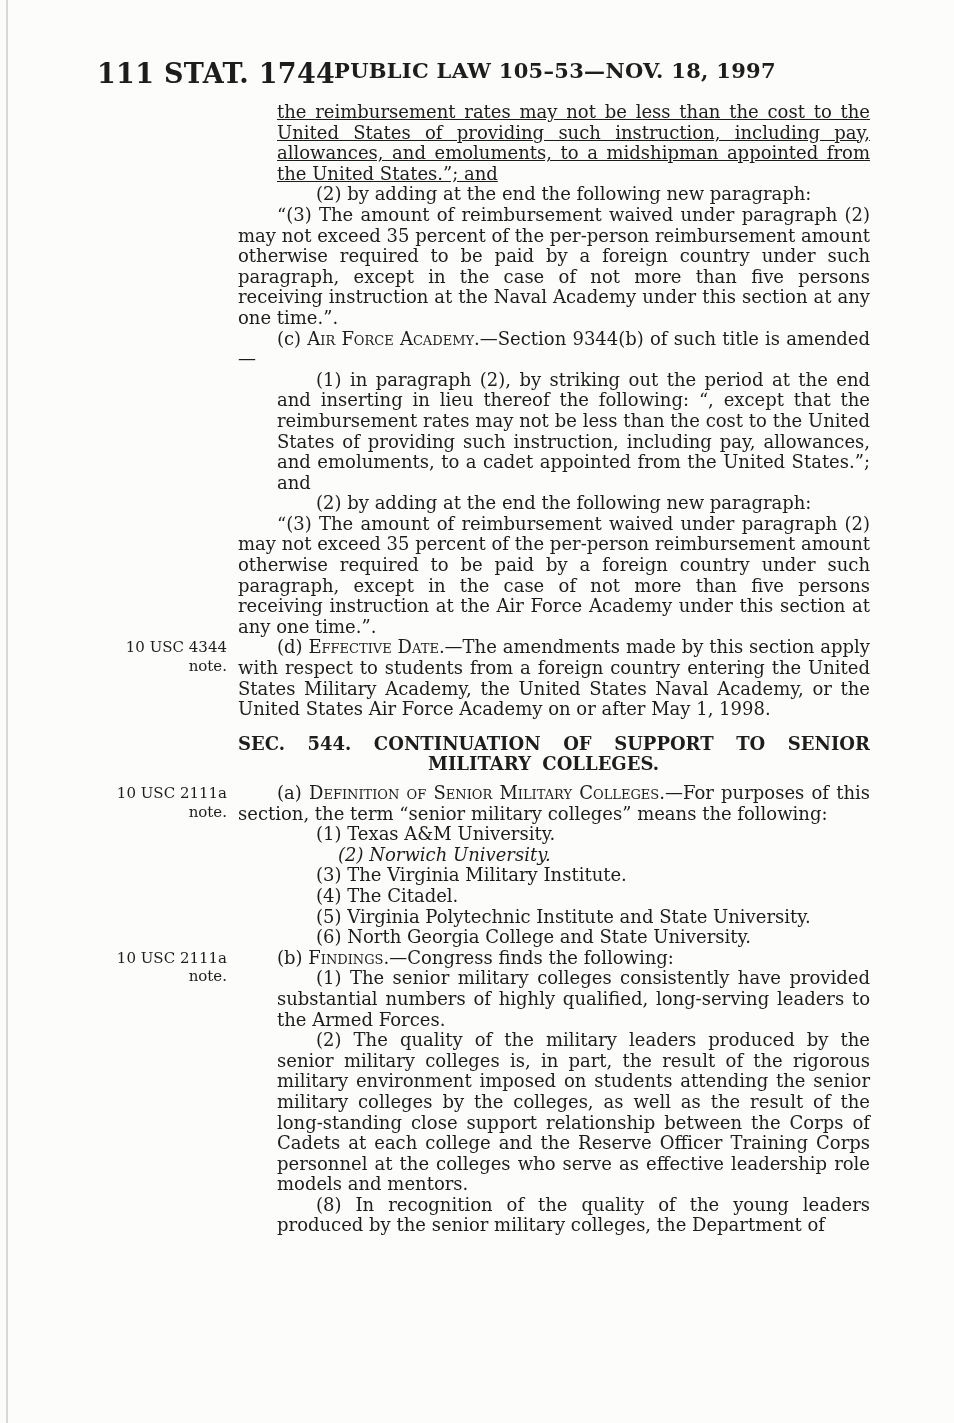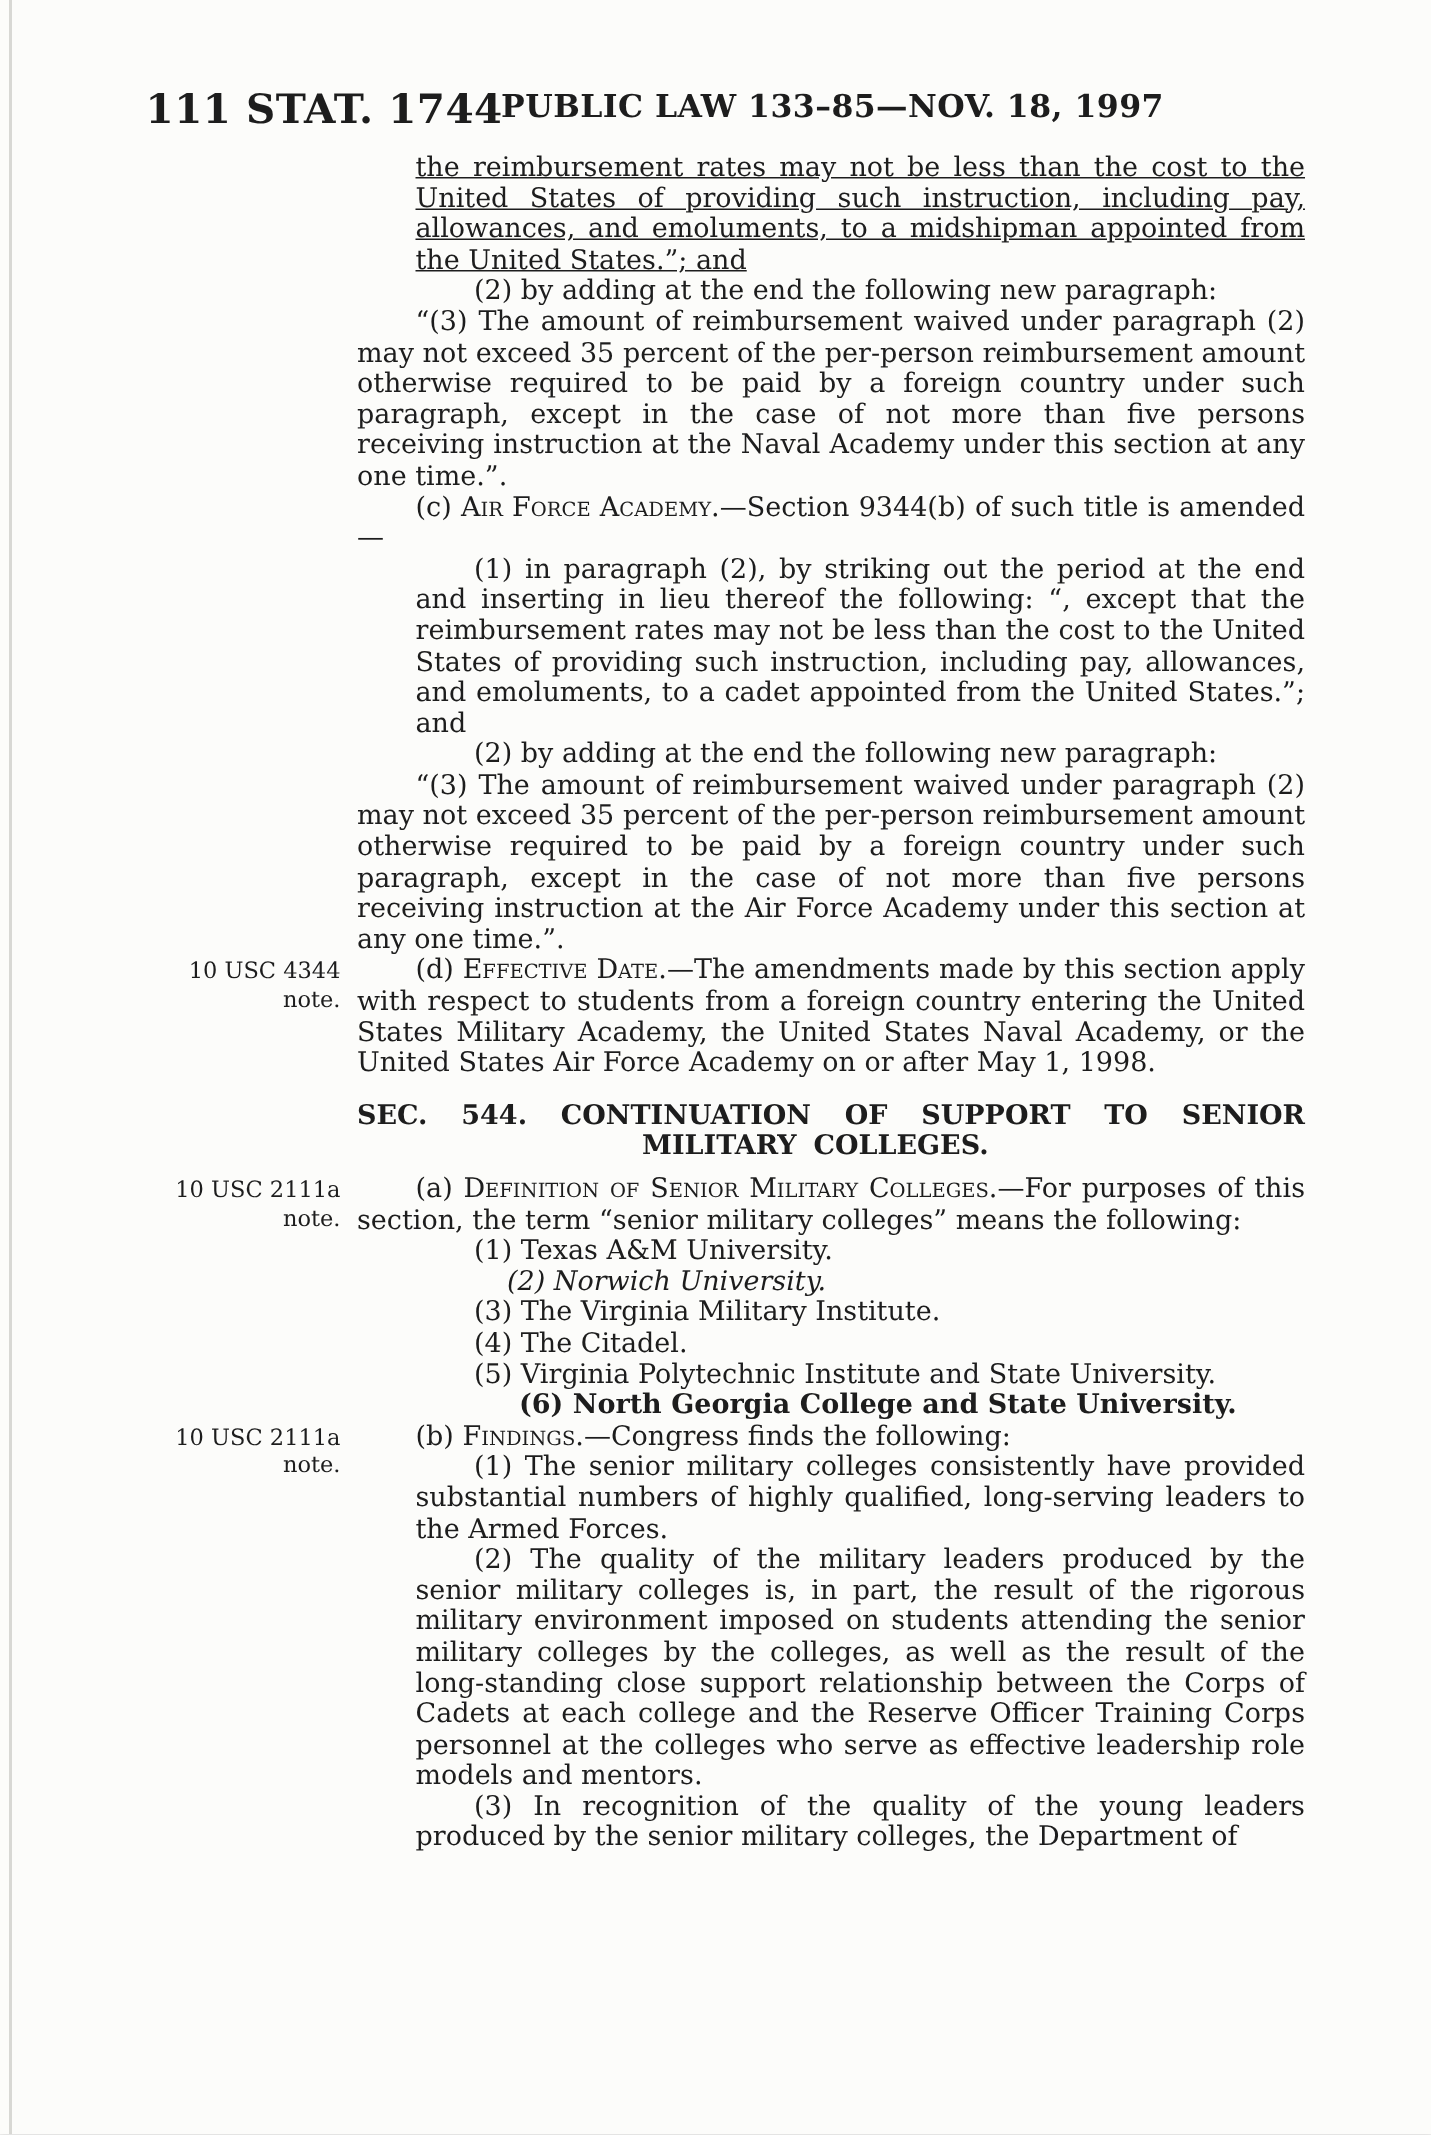--- a/index.html
+++ b/index.html
@@ -46,40 +46,40 @@
     font-weight:normal;
   }
 </style>
 </head>
 <body>
 
 <div class="page">
   <div class="scan-edge"></div>
   <div class="header">
     <div class="stat">111 STAT. 1744</div>
-    <div class="law">PUBLIC LAW 133–85—NOV. 18, 1997</div>
+    <div class="law">PUBLIC LAW 105–53—NOV. 18, 1997</div>
   </div>
   <div class="doc-body" id="doc-body">
       <div class="para" style="margin-left: 39px; text-indent: 0px; text-decoration: underline;"><span>the reimbursement rates may not be less than the cost to the United States of providing such instruction, including pay, allowances, and emoluments, to a midshipman appointed from the United States.”; and</span></div>
       <div class="para" style="margin-left: 39px; text-indent: 39px;"><span>(2) by adding at the end the following new paragraph:</span></div>
       <div class="para" style="margin-left: 0px; text-indent: 39px;"><span>“(3) The amount of reimbursement waived under paragraph (2) may not exceed 35 percent of the per-person reimbursement amount otherwise required to be paid by a foreign country under such paragraph, except in the case of not more than five persons receiving instruction at the Naval Academy under this section at any one time.”.</span></div>
       <div class="para" style="margin-left: 0px; text-indent: 39px;"><span>(c) </span><span class="sc">Air Force Academy</span><span>.—Section 9344(b) of such title is amended—</span></div>
       <div class="para" style="margin-left: 39px; text-indent: 39px;"><span>(1) in paragraph (2), by striking out the period at the end and inserting in lieu thereof the following: “, except that the reimbursement rates may not be less than the cost to the United States of providing such instruction, including pay, allowances, and emoluments, to a cadet appointed from the United States.”; and</span></div>
       <div class="para" style="margin-left: 39px; text-indent: 39px;"><span>(2) by adding at the end the following new paragraph:</span></div>
       <div class="para" style="margin-left: 0px; text-indent: 39px;"><span>“(3) The amount of reimbursement waived under paragraph (2) may not exceed 35 percent of the per-person reimbursement amount otherwise required to be paid by a foreign country under such paragraph, except in the case of not more than five persons receiving instruction at the Air Force Academy under this section at any one time.”.</span></div>
       <div class="para" style="margin-left: 0px; text-indent: 39px;"><span class="margin-note">10 USC 4344
 note.</span><span>(d) </span><span class="sc">Effective Date</span><span>.—The amendments made by this section apply with respect to students from a foreign country entering the United States Military Academy, the United States Naval Academy, or the United States Air Force Academy on or after May 1, 1998.</span></div>
       <div class="heading"><span>SEC. 544. CONTINUATION OF SUPPORT TO SENIOR MILITARY COLLEGES.</span></div>
       <div class="para" style="margin-left: 0px; text-indent: 39px;"><span class="margin-note">10 USC 2111a
 note.</span><span>(a) </span><span class="sc">Definition of Senior Military Colleges</span><span>.—For purposes of this section, the term “senior military colleges” means the following:</span></div>
       <div class="para" style="margin-left: 78px; text-indent: 0px;"><span>(1) Texas A&amp;M University.</span></div>
       <div class="para" style="margin-left: 100px; text-indent: 0px; font-style: italic;"><span>(2) Norwich University.</span></div>
       <div class="para" style="margin-left: 78px; text-indent: 0px;"><span>(3) The Virginia Military Institute.</span></div>
       <div class="para" style="margin-left: 78px; text-indent: 0px;"><span>(4) The Citadel.</span></div>
       <div class="para" style="margin-left: 78px; text-indent: 0px;"><span>(5) Virginia Polytechnic Institute and State University.</span></div>
-      <div class="para" style="margin-left: 108px; text-indent: 0px; font-weight: bold;"><span>(6) North Georgia College and State University.</span></div>
+      <div class="para" style="margin-left: 78px; text-indent: 0px;"><span>(6) North Georgia College and State University.</span></div>
       <div class="para" style="margin-left: 0px; text-indent: 39px;"><span class="margin-note">10 USC 2111a
 note.</span><span>(b) </span><span class="sc">Findings</span><span>.—Congress finds the following:</span></div>
       <div class="para" style="margin-left: 39px; text-indent: 39px;"><span>(1) The senior military colleges consistently have provided substantial numbers of highly qualified, long-serving leaders to the Armed Forces.</span></div>
       <div class="para" style="margin-left: 39px; text-indent: 39px;"><span>(2) The quality of the military leaders produced by the senior military colleges is, in part, the result of the rigorous military environment imposed on students attending the senior military colleges by the colleges, as well as the result of the long-standing close support relationship between the Corps of Cadets at each college and the Reserve Officer Training Corps personnel at the colleges who serve as effective leadership role models and mentors.</span></div>
-      <div class="para" style="margin-left: 39px; text-indent: 39px;"><span>(3) In recognition of the quality of the young leaders produced by the senior military colleges, the Department of</span></div>
+      <div class="para" style="margin-left: 39px; text-indent: 39px;"><span>(8) In recognition of the quality of the young leaders produced by the senior military colleges, the Department of</span></div>
     </div>
 </div>
 
 </body></html>

